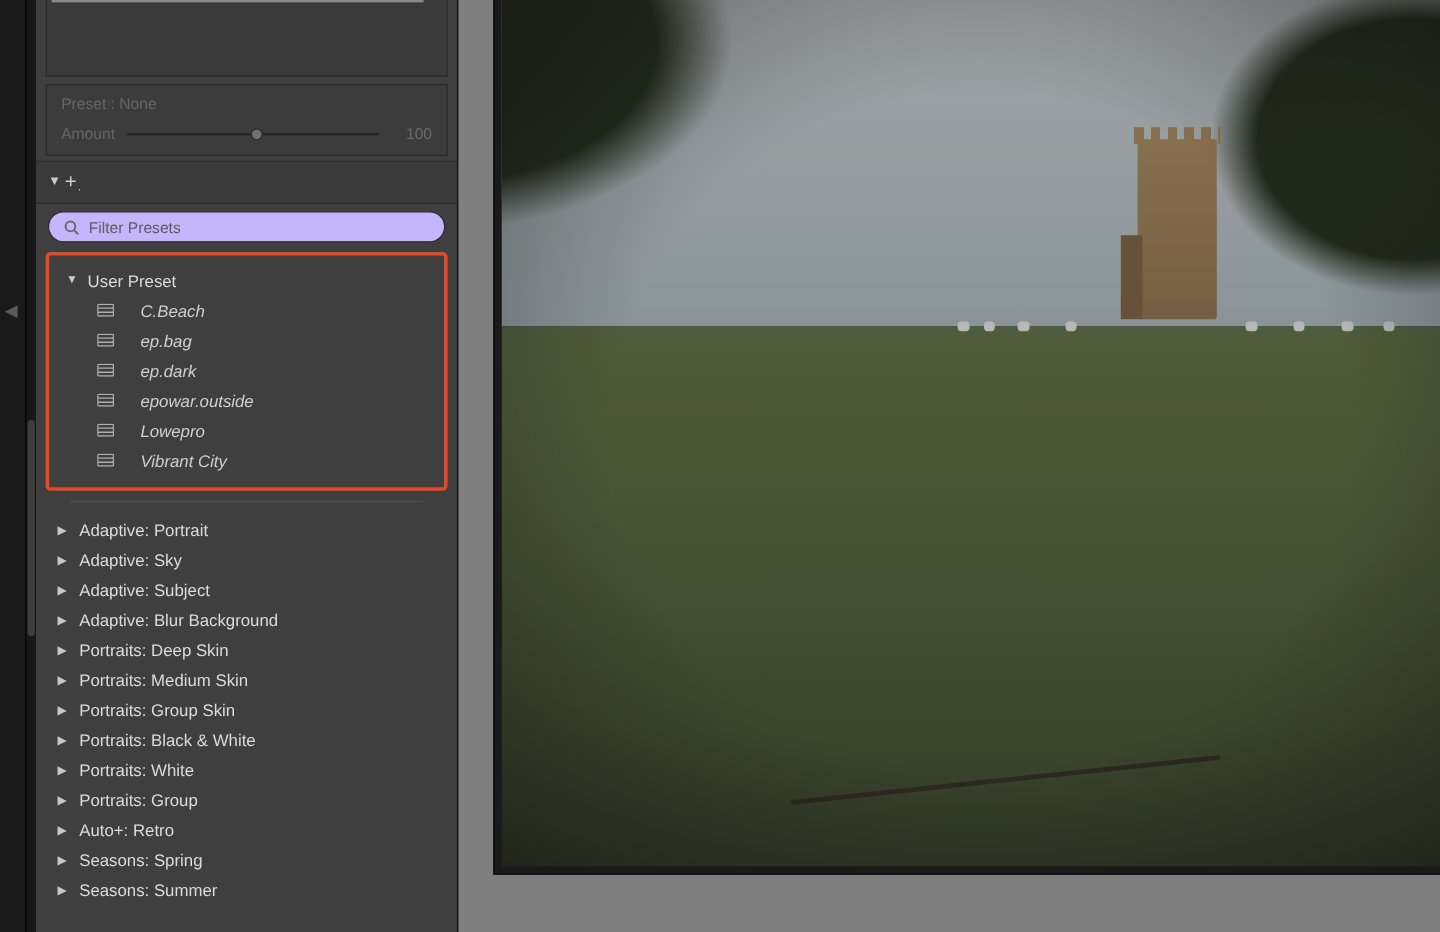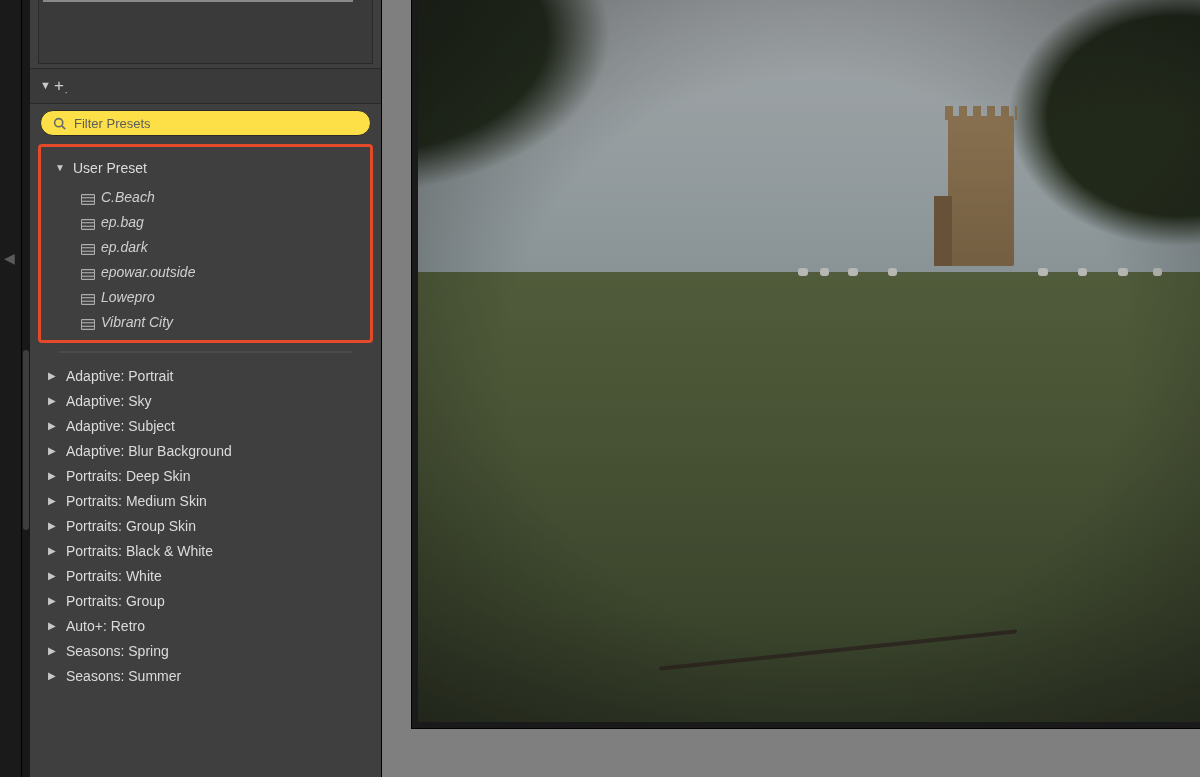--- a/index.html
+++ b/index.html
@@ -119,21 +119,21 @@
     position: absolute; right: -4px; bottom: -2px; color:#cfcfcf;
   }
 
   .search-wrap {
     padding: 6px 10px 6px 10px;
   }
   .search {
     display: flex; align-items: center;
     height: 26px;
     border-radius: 13px;
-    background: #fde047;
+    background: #c4b5fd;
     border: 1px solid #2a2a2a;
     padding: 0 12px;
     color: #5d5d5d;
     gap: 8px;
   }
   .search .ph { font-size: 13px; }
   .search svg { width: 13px; height: 13px; fill: none; stroke:#6a6a6a; stroke-width:2; }
 
   .presets-body {
     flex: 1;
@@ -157,24 +157,24 @@
     padding-left: 8px;
     cursor: pointer;
   }
   .group-header .tri, .group-header-open .tri {
     width: 10px; font-size: 10px; color: #c8c8c8;
   }
   .group-header .tri { transform: none; }
   .group-header-open .tri { }
 
   .preset-item {
-    display: flex; align-items: flex-end;
+    display: flex; align-items: center;
     height: 25px;
     padding-left: 34px;
-    gap: 6px;
+    gap: 22px;
     color: #cfcfcf;
     font-style: italic;
     font-size: 14px;
     cursor: pointer;
   }
   .preset-item svg {
     width: 14px; height: 11px;
     stroke: #aeaeae; fill: none; stroke-width: 1.3;
   }
 
@@ -273,20 +273,34 @@
   <div class="rail-arrow">◀</div>
 </div>
 <div class="panel-scroll">
   <div class="thumb"></div>
 </div>
 
 <div class="sidebar">
 
   <div class="thumb-strip"></div>
 
+  <div class="profile-box">
+    <div class="row1">
+      <span>Preset :</span>
+      <span>None</span>
+    </div>
+    <div class="row2">
+      <span>Amount</span>
+      <div class="slider">
+        <div class="track"></div>
+        <div class="knob"></div>
+      </div>
+      <span class="amt-val">100</span>
+    </div>
+  </div>
 
   <div class="panel-header">
     <span class="disc">▼</span>
     <span class="add">+</span>
   </div>
 
   <div class="search-wrap">
     <div class="search">
       <svg viewBox="0 0 16 16">
           <circle cx="7" cy="7" r="5"></circle>

